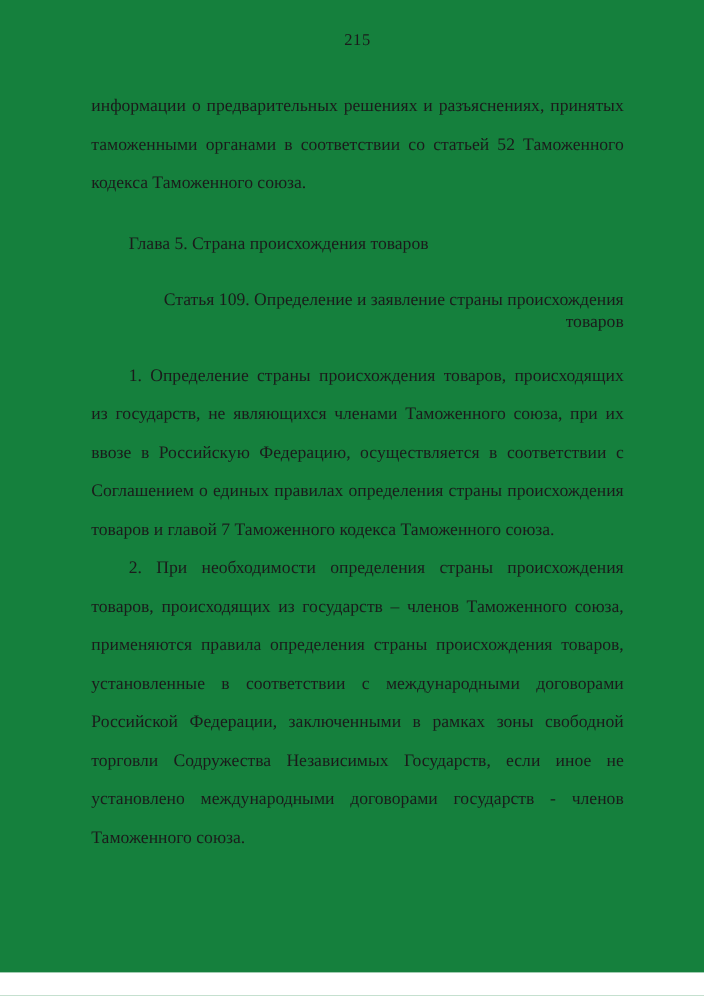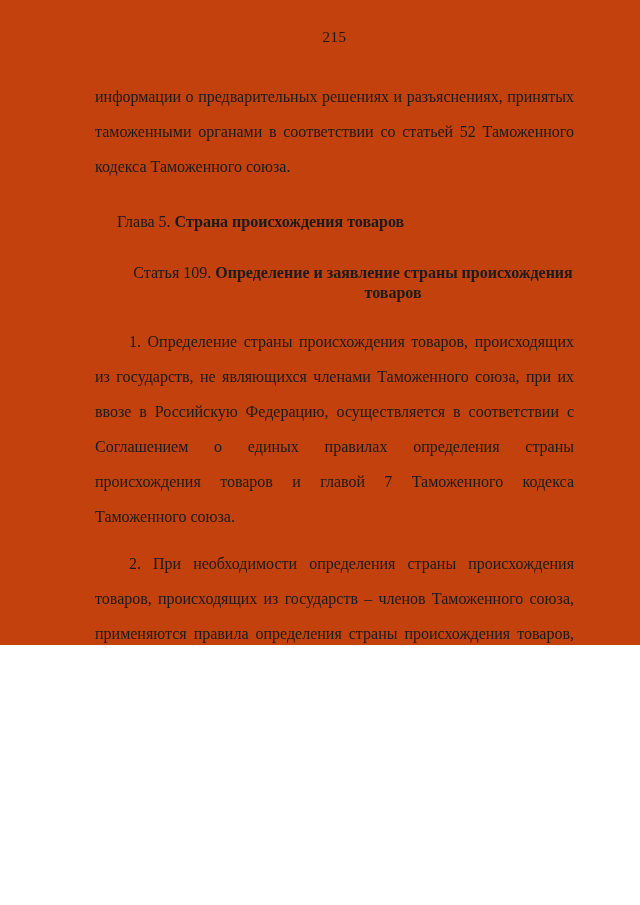--- a/index.html
+++ b/index.html
@@ -11,57 +11,57 @@
     width: 640px;
     height: 905px;
     font-family: "Liberation Serif", "DejaVu Serif", serif;
     color: #1b1b1b;
     -webkit-font-smoothing: antialiased;
   }
   .page {
     position: relative;
     box-sizing: border-box;
     width: 640px;
-    height: 645px;
-    padding: 28px 54px 0 83px;
-    background: #c2410c;
+    height: 884px;
+    padding: 28px 73px 0 83px;
+    background: #15803d;
     overflow: hidden;
   }
   .page-number {
     text-align: center;
     font-size: 15px;
     line-height: 19px;
     letter-spacing: 0.5px;
   }
   .body-text {
     font-size: 16px;
     line-height: 35px;
     text-align: justify;
   }
-  p { margin: 12px; }
+  p { margin: 0; }
   .intro {
     margin-top: 32px;
   }
   .chapter-heading {
     margin: 20px 0 0 34px;
     text-align: left;
     line-height: 35px;
   }
   .article-heading {
     margin-top: 24px;
     padding-left: 117px;
     text-indent: -80px;
-    text-align: center;
+    text-align: right;
     line-height: 19.5px;
   }
   .article-heading .heading-title {
     white-space: pre-line;
   }
   .heading-title {
-    font-weight: bold;
+    font-weight: normal;
   }
   .para {
     text-indent: 34px;
     font-family: Liberation Serif, serif;
   }
   .para-first {
     margin-top: 22px;
   }
 </style>
 </head>

